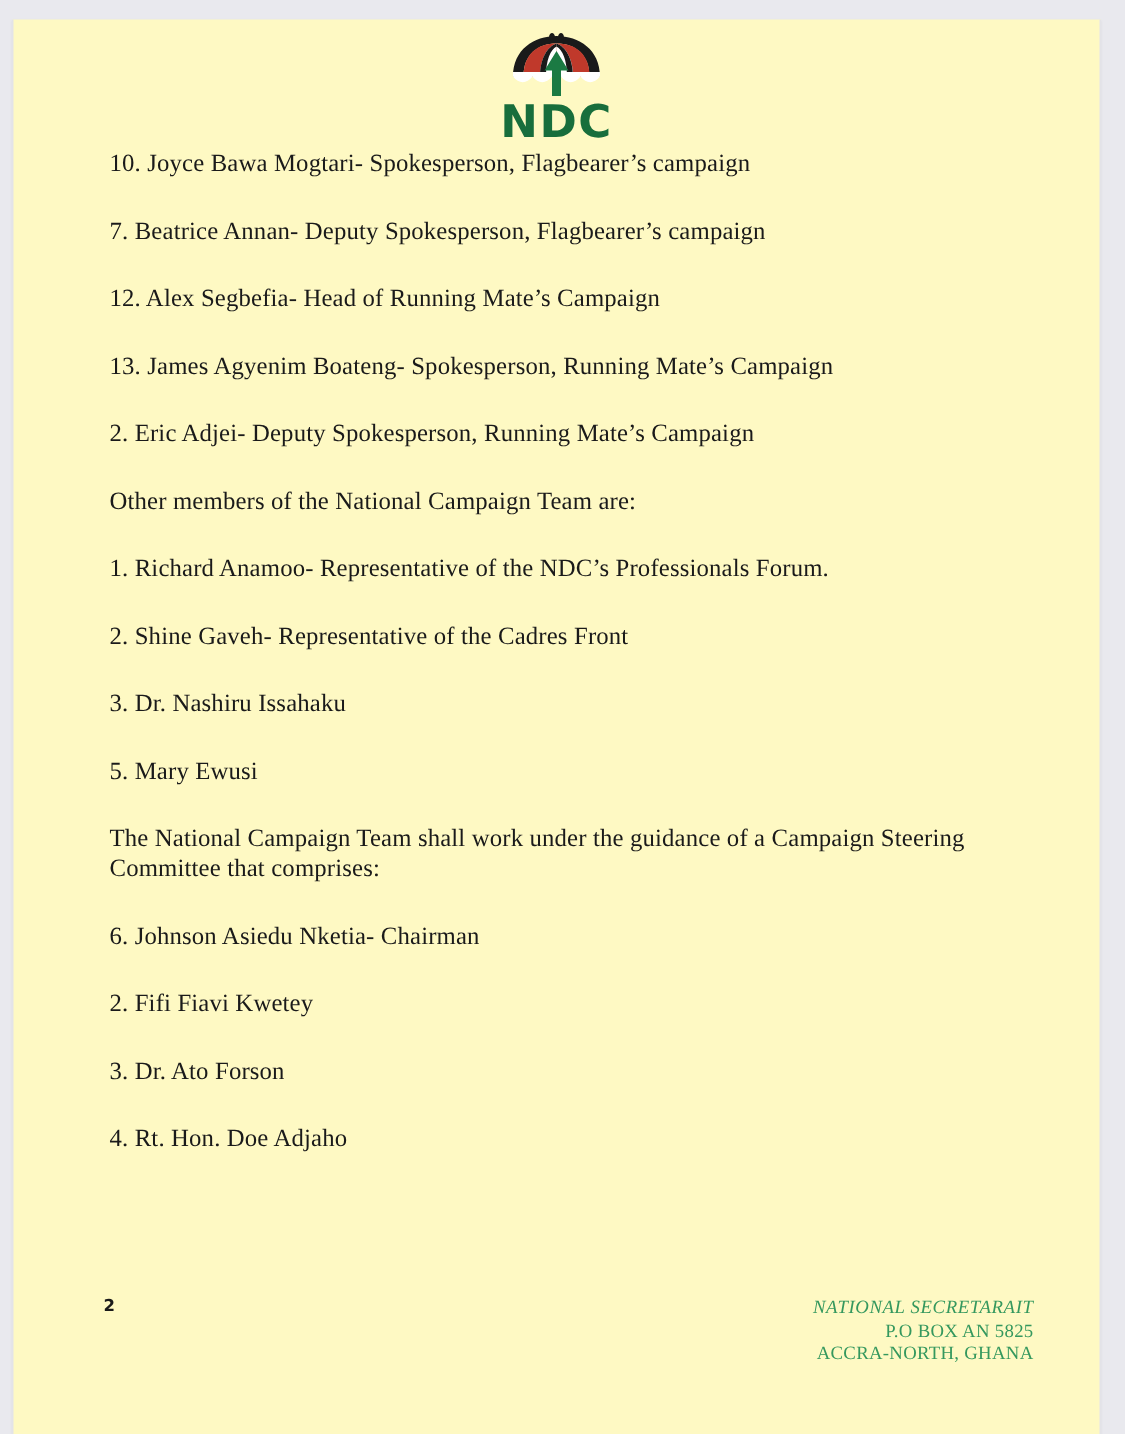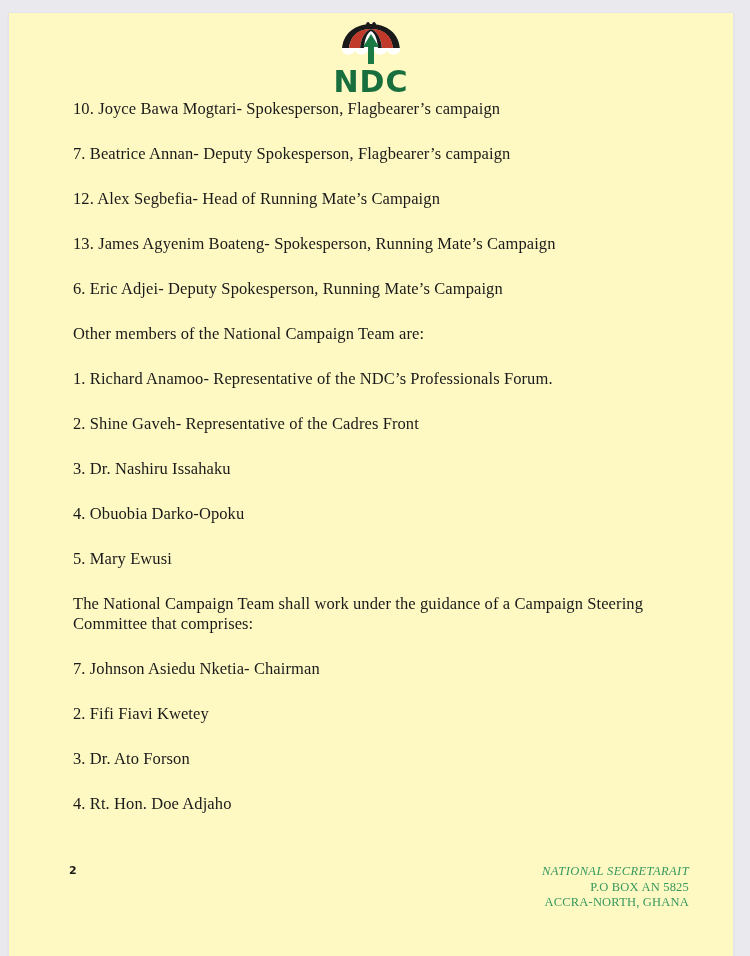--- a/index.html
+++ b/index.html
@@ -134,29 +134,28 @@
       </svg>
       <span class="ndc-word">NDC</span>
     </div>
   </div>
 
   <div class="body-area">
     <p class="para">10. Joyce Bawa Mogtari- Spokesperson, Flagbearer’s campaign</p>
     <p class="para">7. Beatrice Annan- Deputy Spokesperson, Flagbearer’s campaign</p>
     <p class="para">12. Alex Segbefia- Head of Running Mate’s Campaign</p>
     <p class="para">13. James Agyenim Boateng- Spokesperson, Running Mate’s Campaign</p>
-    <p class="para">6. Eric Adjei- Deputy Spokesperson, Running Mate’s Campaign</p>
+    <p class="para">2. Eric Adjei- Deputy Spokesperson, Running Mate’s Campaign</p>
     <p class="para">Other members of the National Campaign Team are:</p>
     <p class="para">1. Richard Anamoo- Representative of the NDC’s Professionals Forum.</p>
     <p class="para">2. Shine Gaveh- Representative of the Cadres Front</p>
     <p class="para">3. Dr. Nashiru Issahaku</p>
-    <p class="para">4. Obuobia Darko-Opoku</p>
     <p class="para">5. Mary Ewusi</p>
     <p class="para multi">The National Campaign Team shall work under the guidance of a Campaign Steering Committee that comprises:</p>
-    <p class="para">7. Johnson Asiedu Nketia- Chairman</p>
+    <p class="para">6. Johnson Asiedu Nketia- Chairman</p>
     <p class="para">2. Fifi Fiavi Kwetey</p>
     <p class="para">3. Dr. Ato Forson</p>
     <p class="para">4. Rt. Hon. Doe Adjaho</p>
   </div>
 
   <div class="footer">
     <div class="page-number">2</div>
     <div class="address">
       <div class="line1">NATIONAL SECRETARAIT</div>
       <div class="line2">P.O BOX AN 5825</div>

